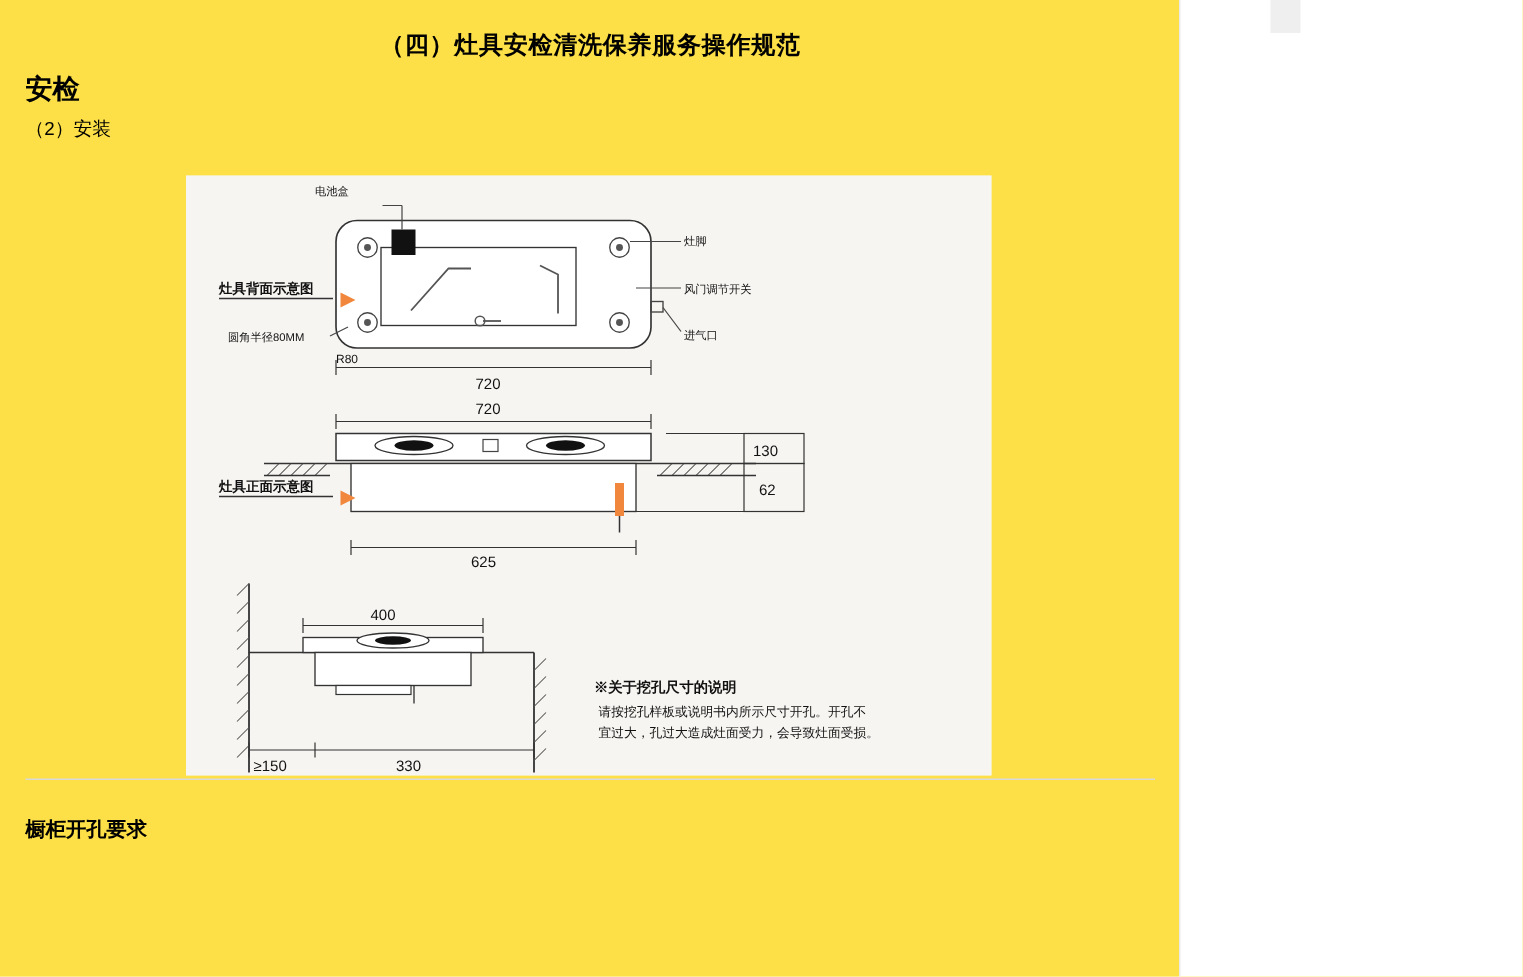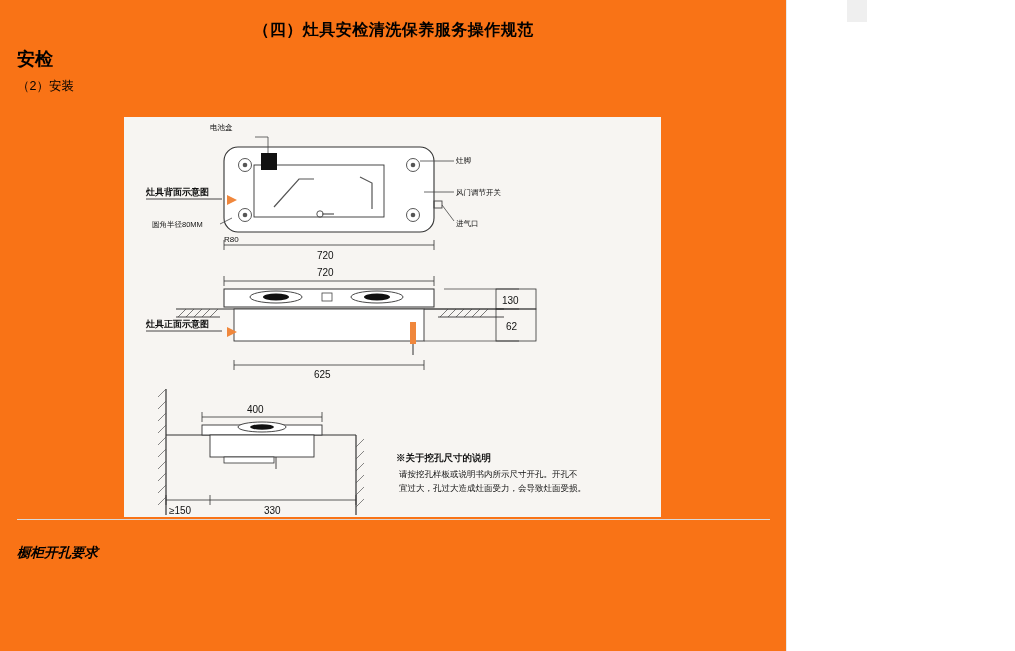--- a/index.html
+++ b/index.html
@@ -13,21 +13,21 @@
     font-family: "Liberation Sans", sans-serif;
     color: #000000;
     position: relative;
     overflow: hidden;
   }
   .page {
     position: absolute;
     left: 0; top: 0;
     width: 1015px;
     height: 651px;
-    background: #f97316;
+    background: #fde047;
   }
   
   .right-rail {
     position: absolute;
     right: 0; top: 0;
     width: 228px;
     height: 651px;
     background: #ffffff;
     border-left: 1px solid #e9e9e9;
   }
@@ -77,21 +77,20 @@
     width: 753px;
     height: 1px;
     background: #d9d9d9;
   }
   .h-cabinet {
     position: absolute;
     left: 17px;
     top: 544px;
     font-size: 13.5px;
     font-weight: bold;
-    font-style: italic;
   }
   .body-para {
     position: absolute;
     left: 17px;
     top: 568px;
     width: 752px;
     font-size: 13.5px;
     line-height: 23px;
     text-indent: 28px;
     text-align: justify;

